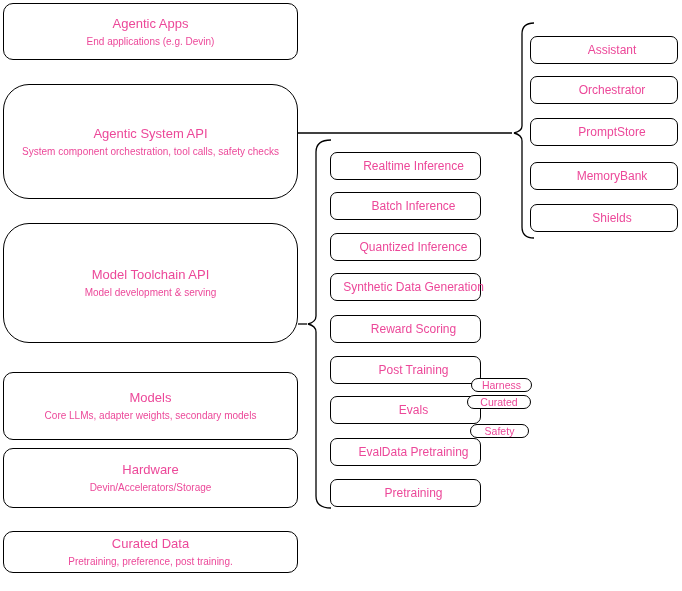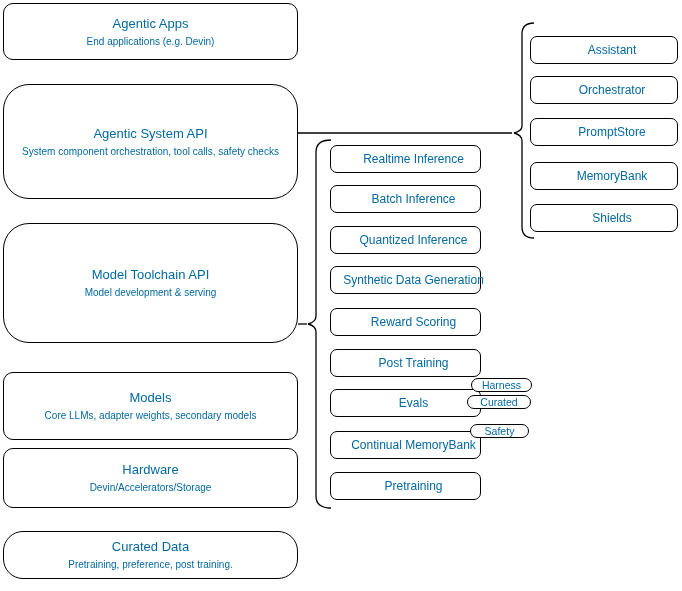--- a/index.html
+++ b/index.html
@@ -6,21 +6,21 @@
     margin: 0;
     padding: 0;
     background: #ffffff;
   }
   .canvas {
     position: relative;
     width: 682px;
     height: 591px;
     background: #ffffff;
     font-family: "Liberation Sans", sans-serif;
-    color: #0369a1;
+    color: #ec4899;
     overflow: hidden;
   }
   
   .lbox {
     position: absolute;
     left: 3px;
     width: 295px;
     box-sizing: border-box;
     border: 1.3px solid #000000;
     background: #ffffff;
@@ -50,21 +50,21 @@
     border-radius: 7px;
     background: #ffffff;
     display: flex;
     align-items: center;
     justify-content: center;
     font-size: 12px;
     white-space: nowrap;
     z-index: 2;
     padding-left: 16px;
   }
-  .mid { left: 330px; width: 151px; height: 28px; }
+  .mid { left: 330px; width: 151px; height: 28px; margin-top: 7px; }
   .rgt { left: 530px; width: 148px; height: 28px; }
   
   .tag {
     position: absolute;
     box-sizing: border-box;
     border: 1.3px solid #000000;
     border-radius: 8px;
     background: #ffffff;
     display: flex;
     align-items: center;
@@ -116,21 +116,21 @@
   <div class="lbox" style="top:372px; height:68px; border-radius:10px">
     <div class="ltitle">Models</div>
     <div class="lsub">Core LLMs, adapter weights, secondary models</div>
   </div>
 
   <div class="lbox" style="top:448px; height:60px; border-radius:10px">
     <div class="ltitle">Hardware</div>
     <div class="lsub">Devin/Accelerators/Storage</div>
   </div>
 
-  <div class="lbox" style="top:531px; height:48px; border-radius:20px">
+  <div class="lbox" style="top:531px; height:42px; border-radius:10px">
     <div class="ltitle">Curated Data</div>
     <div class="lsub">Pretraining, preference, post training.</div>
   </div>
 
   <div class="mbox mid" style="top:145px">
     <span>Realtime Inference</span>
   </div>
   <div class="mbox mid" style="top:185px">
     <span>Batch Inference</span>
   </div>
@@ -143,21 +143,21 @@
   <div class="mbox mid" style="top:308px">
     <span>Reward Scoring</span>
   </div>
   <div class="mbox mid" style="top:349px">
     <span>Post Training</span>
   </div>
   <div class="mbox mid" style="top:389px">
     <span>Evals</span>
   </div>
   <div class="mbox mid" style="top:431px">
-    <span>Continual MemoryBank</span>
+    <span>EvalData Pretraining</span>
   </div>
   <div class="mbox mid" style="top:472px">
     <span>Pretraining</span>
   </div>
 
   <div class="tag" style="left:471px; top:378px; width:61px">
     <span>Harness</span>
   </div>
   <div class="tag" style="left:467px; top:395px; width:64px">
     <span>Curated</span>

